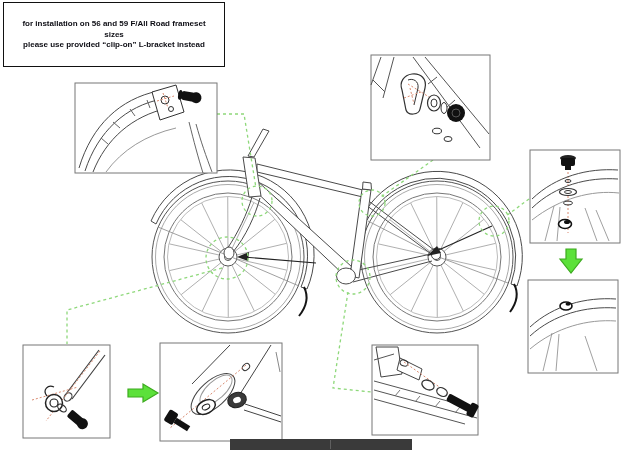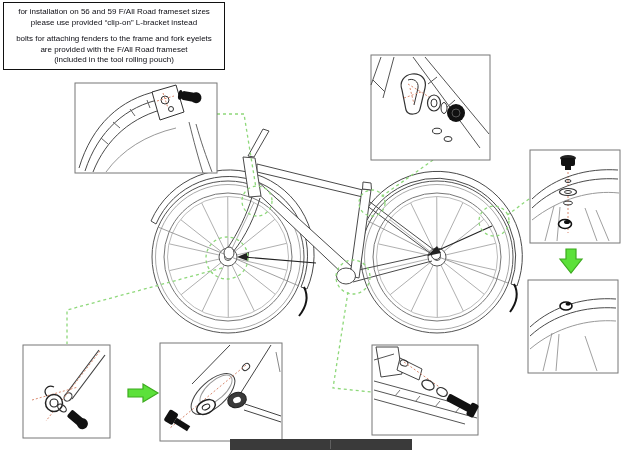--- a/index.html
+++ b/index.html
@@ -13,21 +13,21 @@
   body{width:640px;height:450px;background:#ffffff;position:relative;overflow:hidden;
        font-family:"Liberation Sans", sans-serif;}
   .canvas{position:absolute;inset:0;}
   svg{position:absolute;left:0;top:0;}
   .note-box{
     position:absolute;left:3px;top:2px;width:222px;min-height:58px;
     border:1px solid #111;background:#fff;box-sizing:border-box;
     padding:4px 2px 3px 2px;text-align:center;color:#0d0d14;
   }
   .note-box p{
-    margin:0;font-size:8px;line-height:10.5px;font-weight:normal;
+    margin:12px;font-size:8px;line-height:10.5px;font-weight:bold;
     white-space:pre-line;
   }
   .note-box p + p{margin-top:6px;}
   .bottom-bar{
     position:absolute;left:230px;top:439px;width:182px;height:11px;
     background:var(--bar);
   }
   .bottom-bar .divider{
     position:absolute;left:100px;top:1px;width:1px;height:9px;background:#5f5f5f;
   }
@@ -280,22 +280,19 @@
       <rect x="446" y="400" width="26" height="8" rx="2" fill="#111"></rect>
       <rect x="470" y="397" width="8" height="14" rx="2" fill="#111"></rect>
     </g>
   </g>
 
 </svg>
 
   <div class="note-box">
     <p>for installation on 56 and 59 F/All Road frameset sizes
 please use provided “clip-on” L-bracket instead</p>
-    <p>bolts for attaching fenders to the frame and fork eyelets
-are provided with the F/All Road frameset
-(included in the tool rolling pouch)</p>
   </div>
 
   <div class="bottom-bar">
     <div class="divider"></div>
   </div>
 
 </div>
 
 </body></html>

